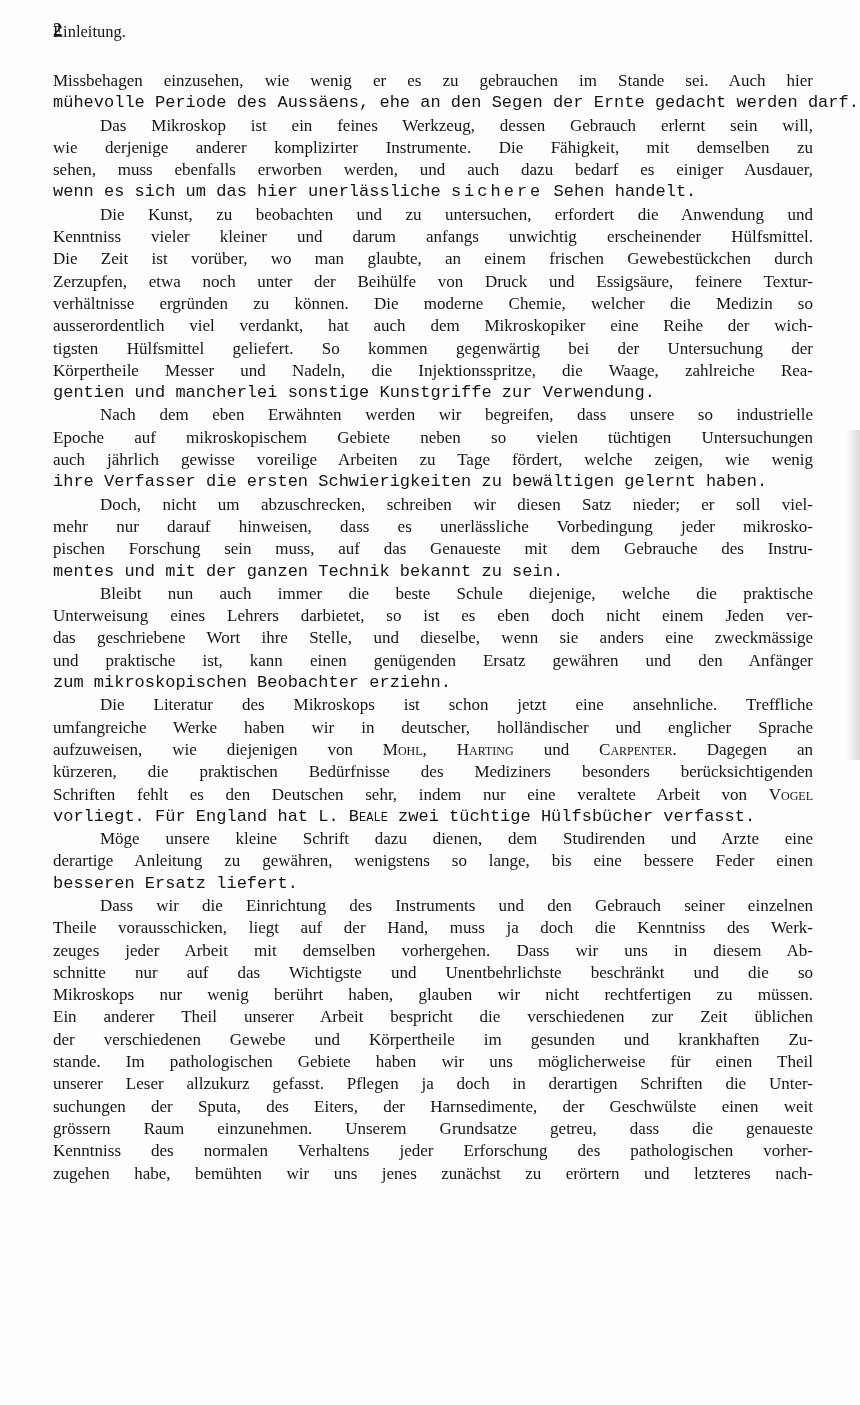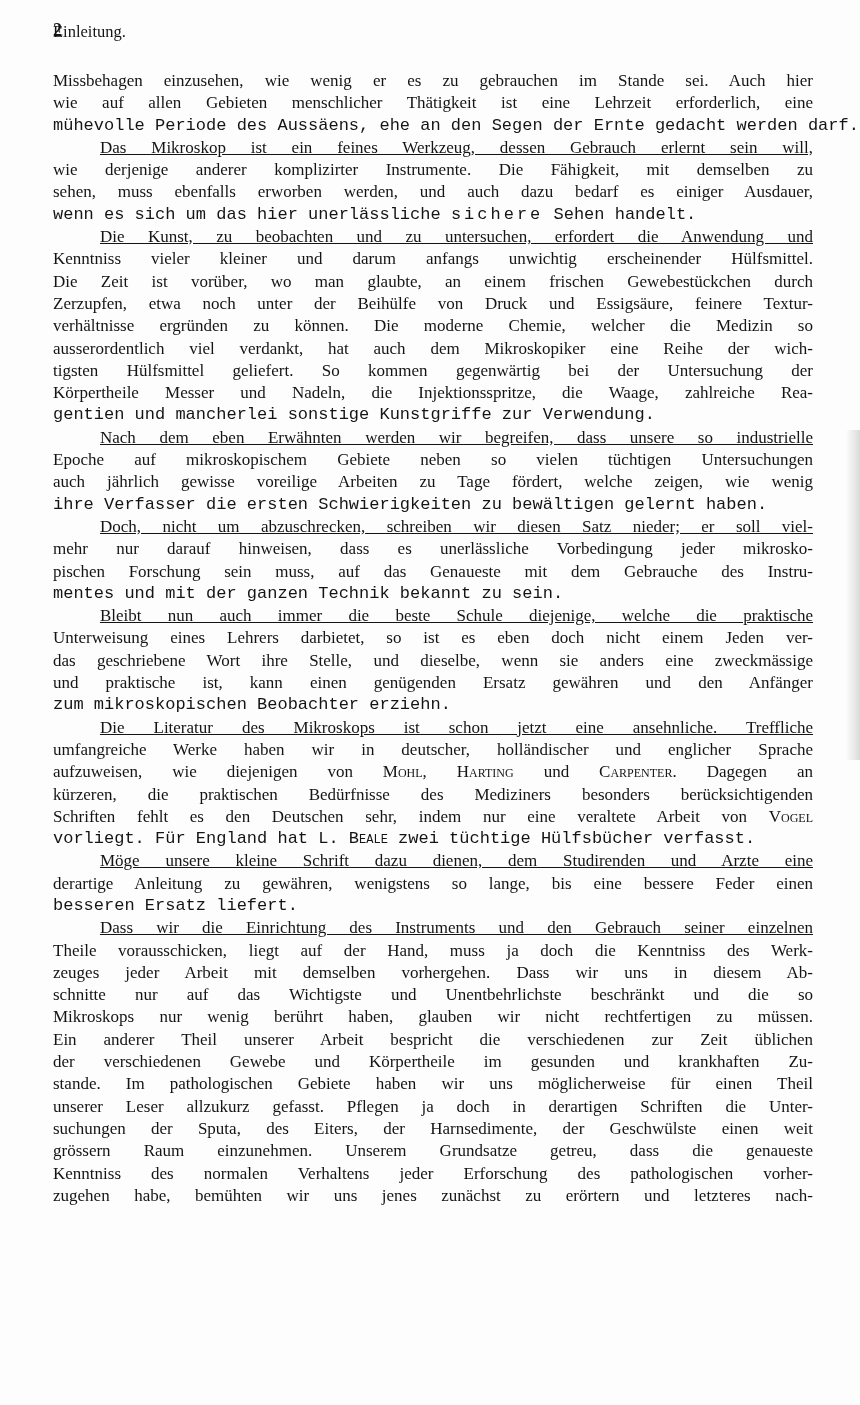--- a/index.html
+++ b/index.html
@@ -21,40 +21,39 @@
   .page-number { position: absolute; left: 0; top: 0; font-weight: bold; font-size: 18px; }
   .running-head { position: absolute; left: 0; right: 0; top: 2px; }
   .body-text {
     position: absolute; left: 53px; top: 70px; width: 760px;
     font-size: 17px; line-height: 22.3px;
   }
   .line {
     display: block; height: 22.3px; white-space: nowrap;
     text-align: justify; text-align-last: justify;
   }
-  .line.indent { padding-left: 47px; text-decoration: underline; }
+  .line.indent { padding-left: 47px; }
   .line.last { text-align-last: left; font-family: Liberation Mono, monospace; }
   .sc { font-variant: small-caps; }
   .spaced { letter-spacing: 3px; margin-top: 8px; }
 </style>
 </head>
 <body>
 
 <div class="page">
   <div class="edge-shade"></div>
 
   <div class="header">
     <span class="page-number">2</span>
     <div class="running-head">Einleitung.</div>
   </div>
 
   <div class="body-text" id="body-text">
       <div>
         <span class="line">Missbehagen einzusehen, wie wenig er es zu gebrauchen im Stande sei. Auch hier</span>
-        <span class="line">wie auf allen Gebieten menschlicher Thätigkeit ist eine Lehrzeit erforderlich, eine</span>
         <span class="line last">mühevolle Periode des Aussäens, ehe an den Segen der Ernte gedacht werden darf.</span>
       </div>
       <div>
         <span class="line indent">Das Mikroskop ist ein feines Werkzeug, dessen Gebrauch erlernt sein will,</span>
         <span class="line">wie derjenige anderer komplizirter Instrumente. Die Fähigkeit, mit demselben zu</span>
         <span class="line">sehen, muss ebenfalls erworben werden, und auch dazu bedarf es einiger Ausdauer,</span>
         <span class="line last">wenn es sich um das hier unerlässliche <span class="spaced">sichere</span> Sehen handelt.</span>
       </div>
       <div>
         <span class="line indent">Die Kunst, zu beobachten und zu untersuchen, erfordert die Anwendung und</span>

